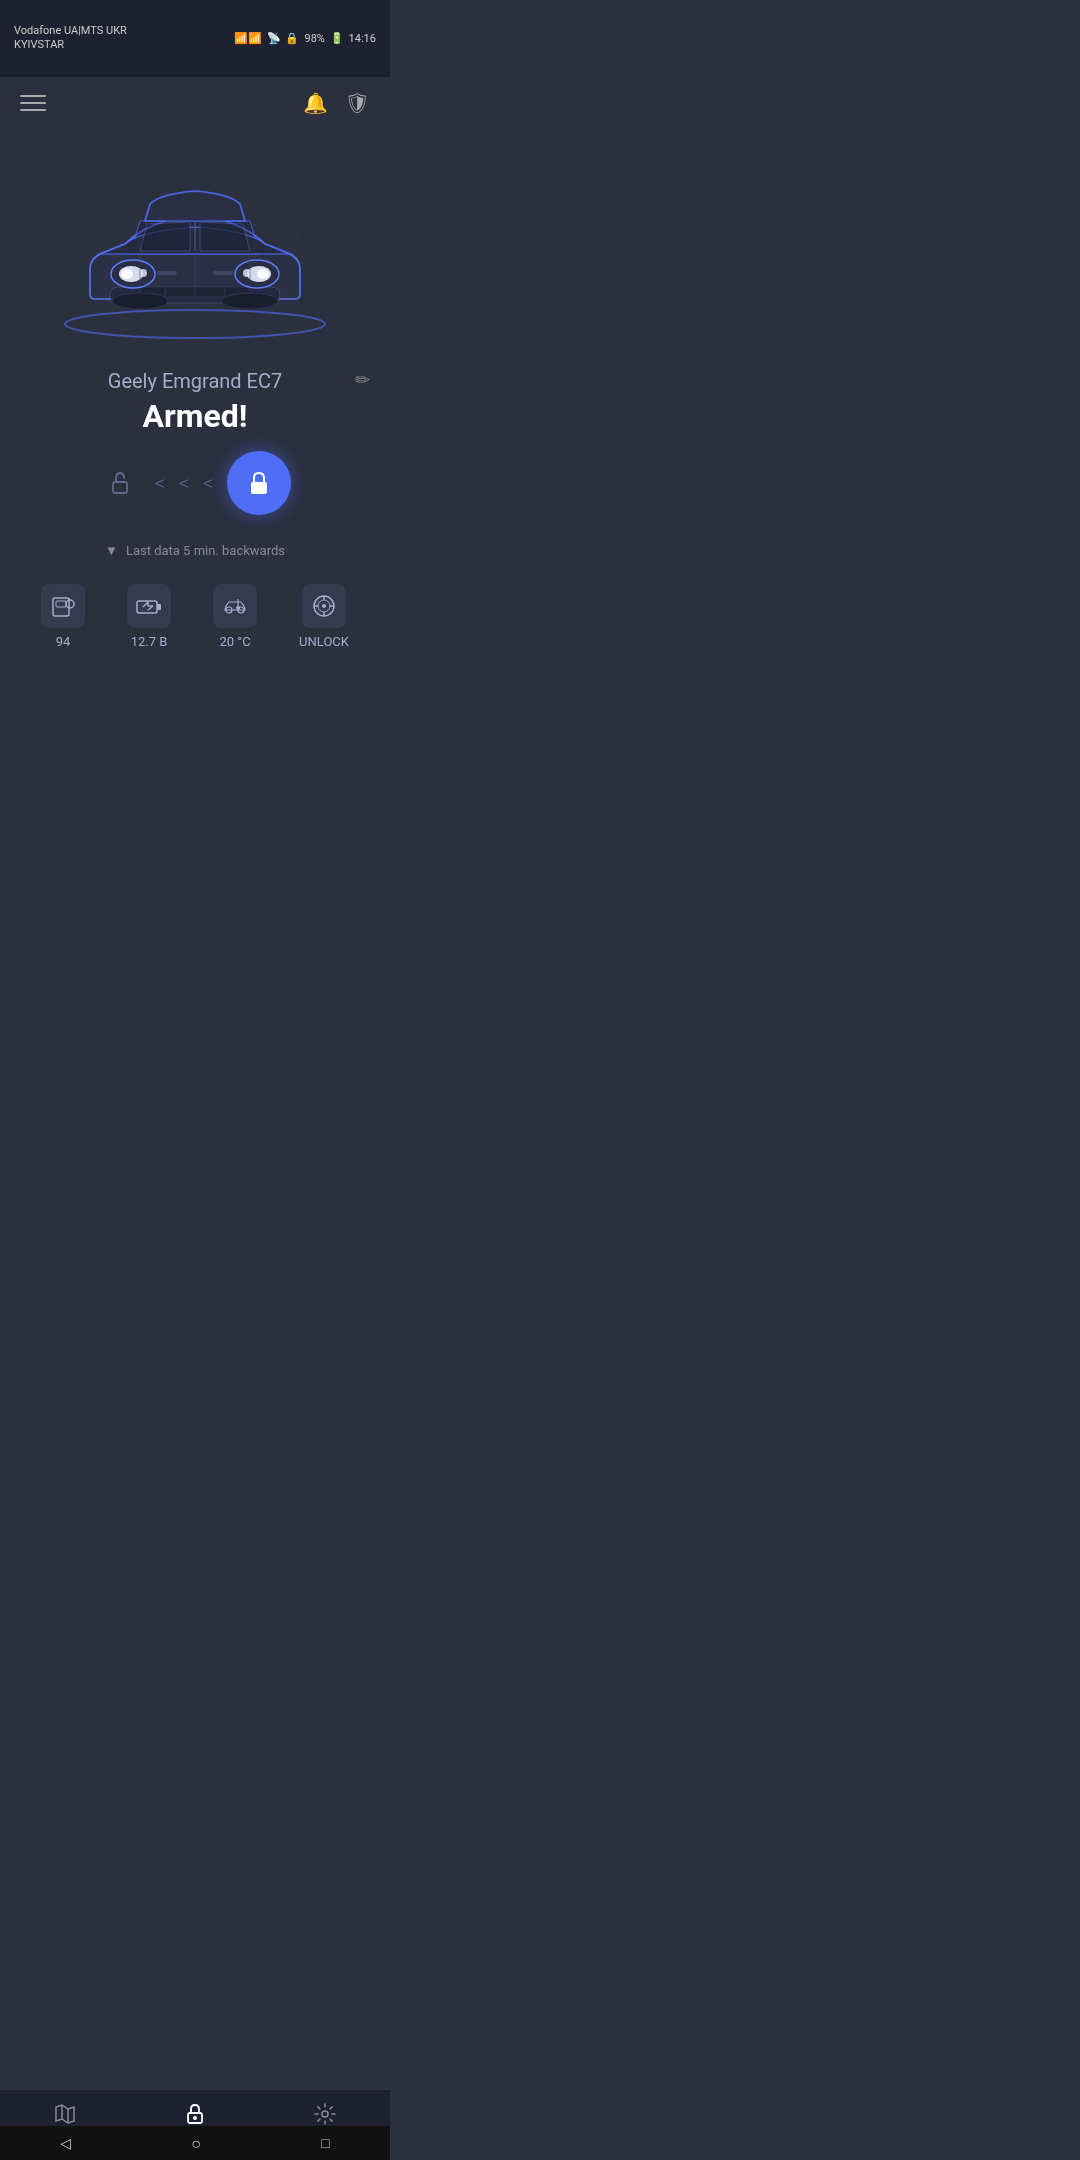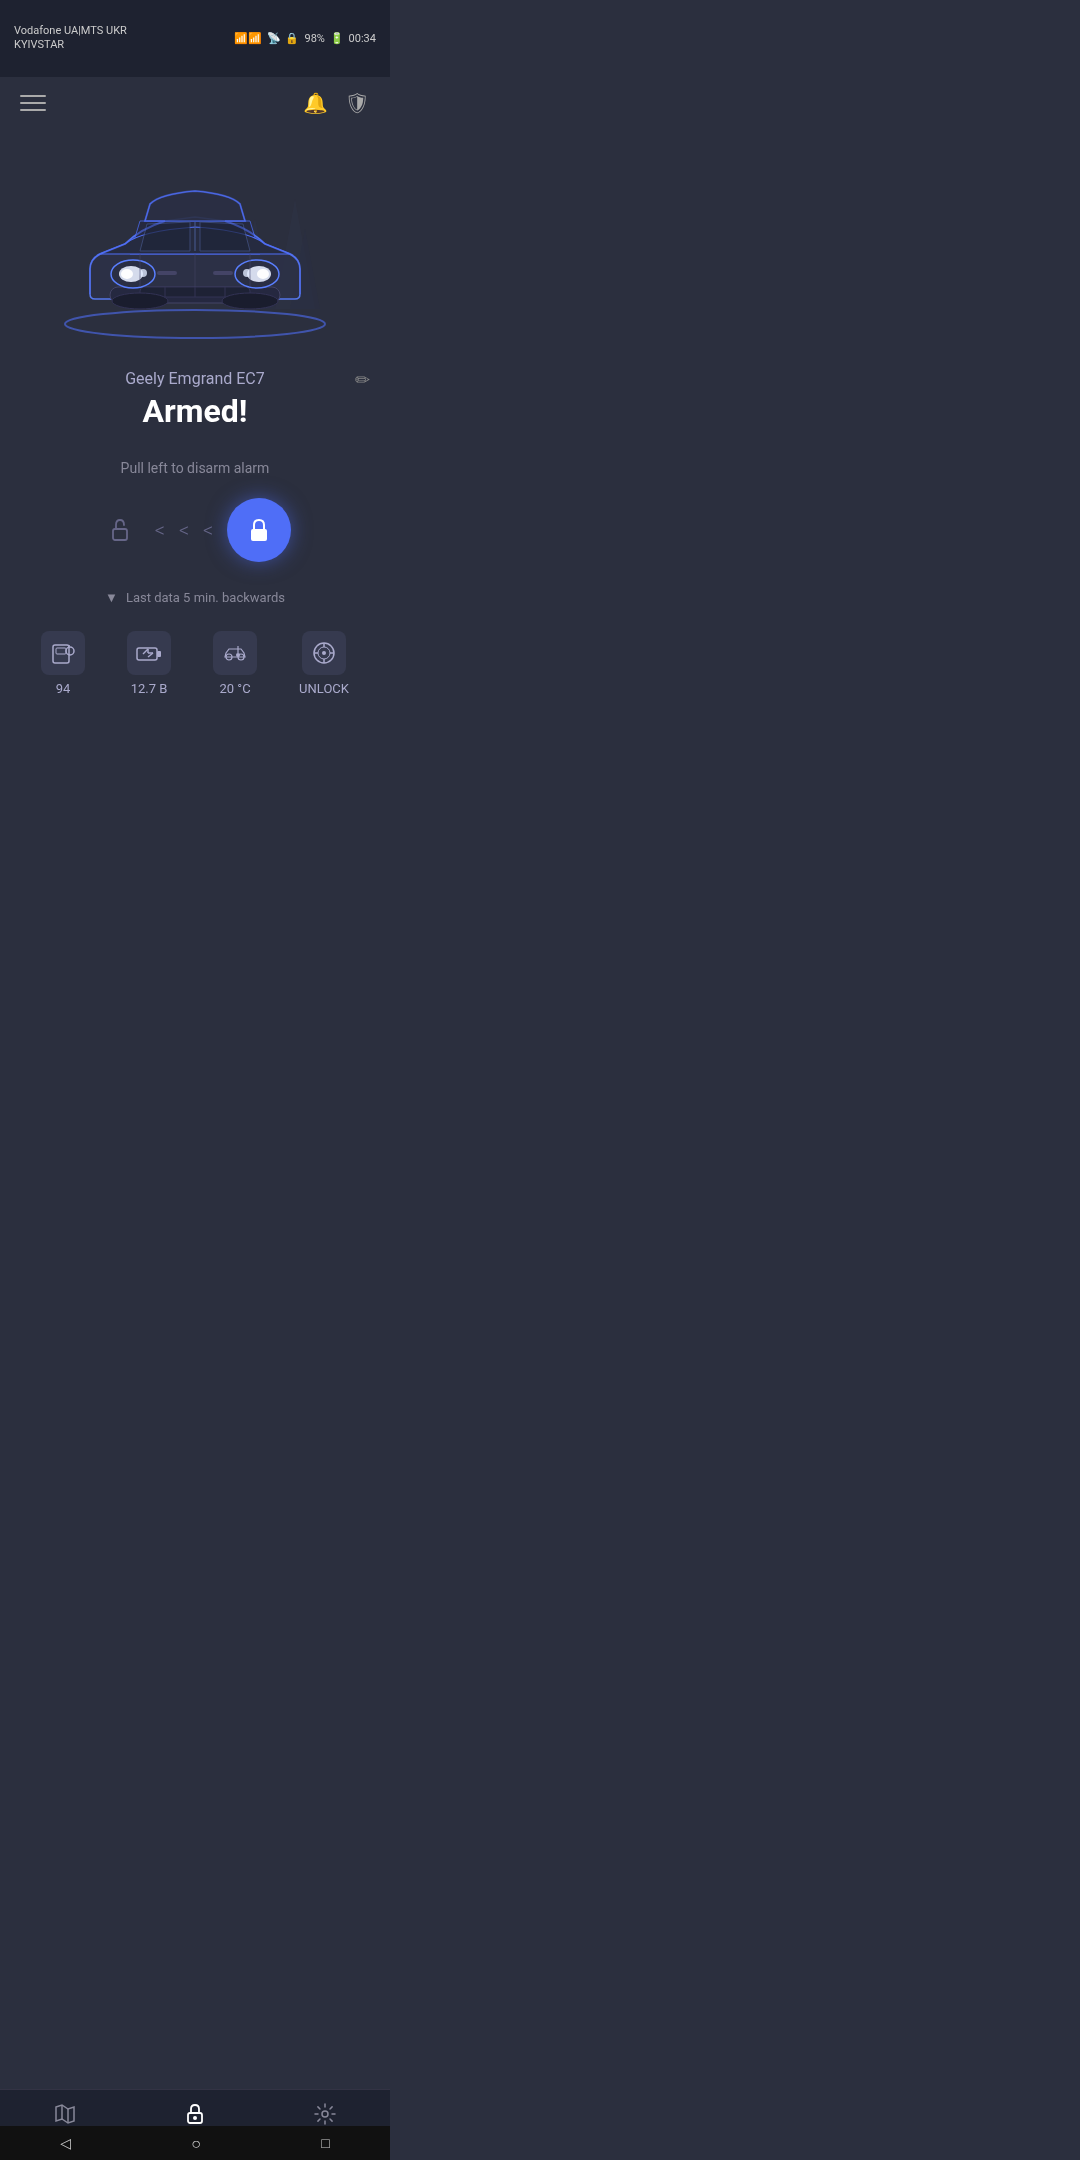--- a/index.html
+++ b/index.html
@@ -56,21 +56,21 @@
       overflow: hidden;
     }
 
     
     .car-info {
       text-align: center;
       padding: 10px 20px 0;
       position: relative;
     }
     .car-name {
-      font-size: 16px;
+      font-size: 20px;
       color: #aaaacc;
       font-weight: 400;
       margin-bottom: 4px;
     }
     .car-status {
       font-size: 32px;
       font-weight: 700;
       color: #ffffff;
       margin-bottom: 6px;
     }
@@ -209,21 +209,21 @@
   <div class="status-left">
     <span>Vodafone UA|MTS UKR</span>
     <span>KYIVSTAR</span>
   </div>
   <div class="status-right">
     <span>📶📶</span>
     <span>📡</span>
     <span>🔒</span>
     <span>98%</span>
     <span>🔋</span>
-    <span>00:34</span>
+    <span>14:16</span>
   </div>
 </div>
 
 <div class="header">
   <div class="hamburger-icon">
     <span></span>
     <span></span>
     <span></span>
   </div>
   <div class="header-icons">
@@ -291,21 +291,20 @@
       <ellipse cx="215" cy="162" rx="28" ry="8" fill="#1a1d2e" stroke="#333355" stroke-width="1"></ellipse>
     </svg>
   </div>
 
   <div class="car-info">
     <span class="edit-icon">✏</span>
     <div class="car-name">Geely Emgrand EC7</div>
     <div class="car-status">Armed!</div>
   </div>
 
-  <div class="swipe-hint">Pull left to disarm alarm</div>
 
   <div class="swipe-control">
     <div class="swipe-lock-open">
       <svg width="28" height="28" viewBox="0 0 28 28" fill="none">
         <rect x="7" y="13" width="14" height="11" rx="2" stroke="#666688" stroke-width="1.8" fill="none"></rect>
         <path d="M10,13 L10,9 Q10,4 14,4 Q18,4 18,9" stroke="#666688" stroke-width="1.8" fill="none" stroke-linecap="round"></path>
       </svg>
     </div>
     <div class="swipe-arrow">&lt;</div>
     <div class="swipe-arrow">&lt;</div>

